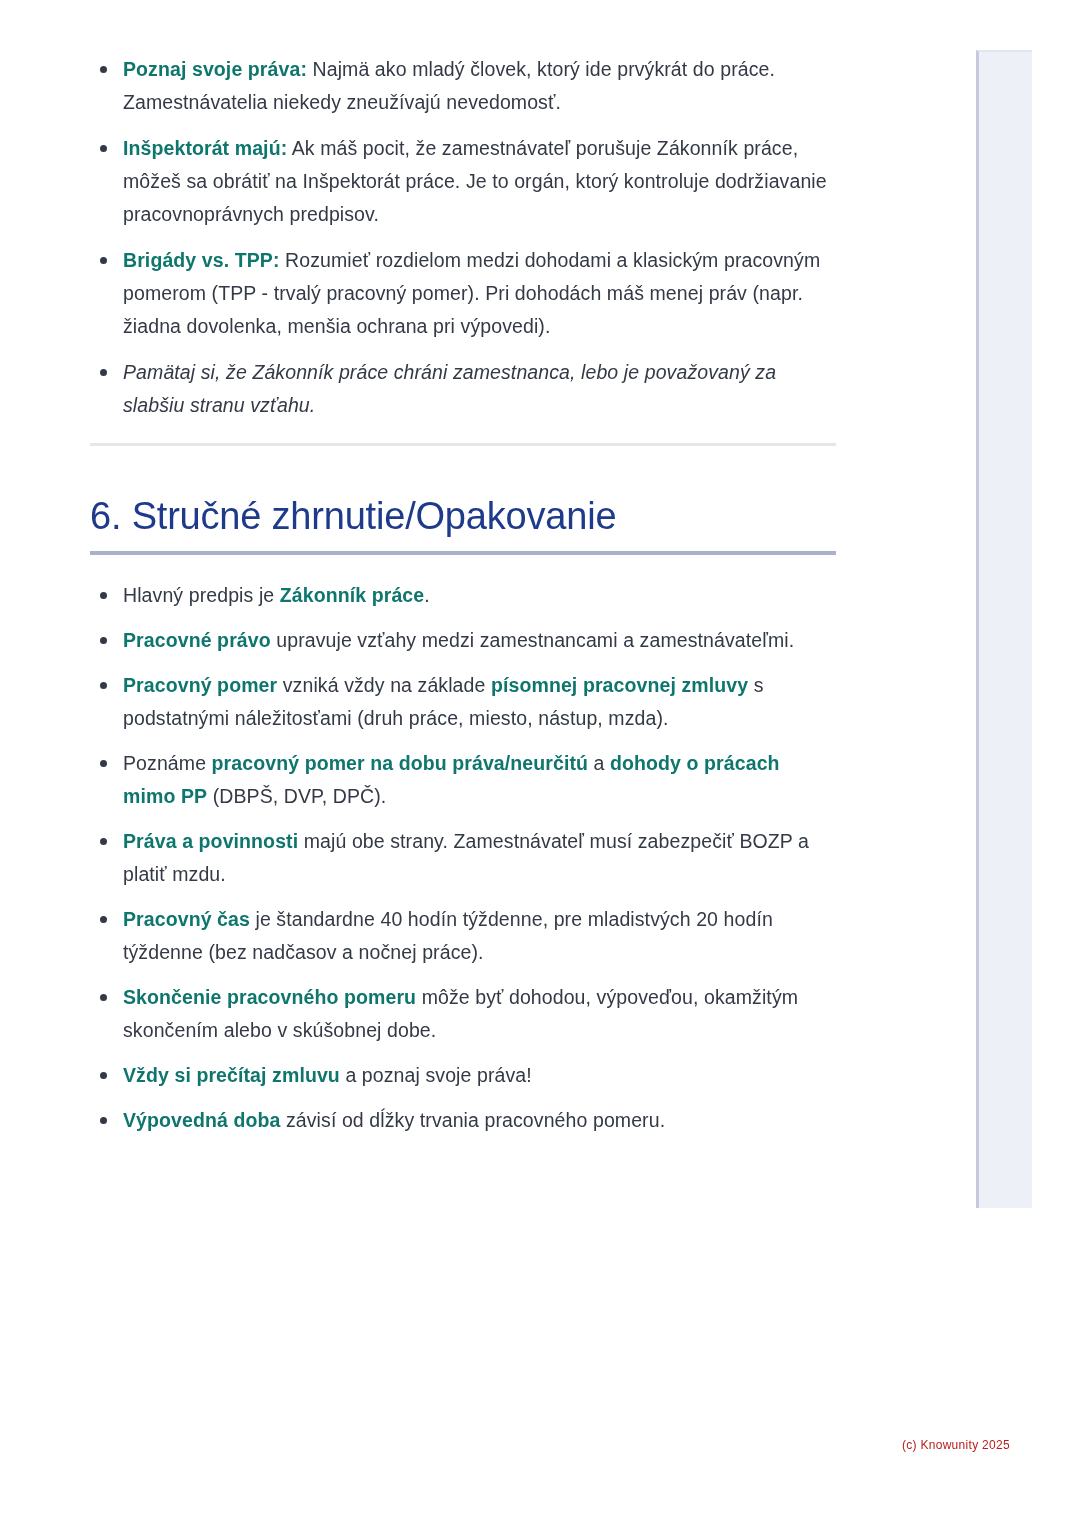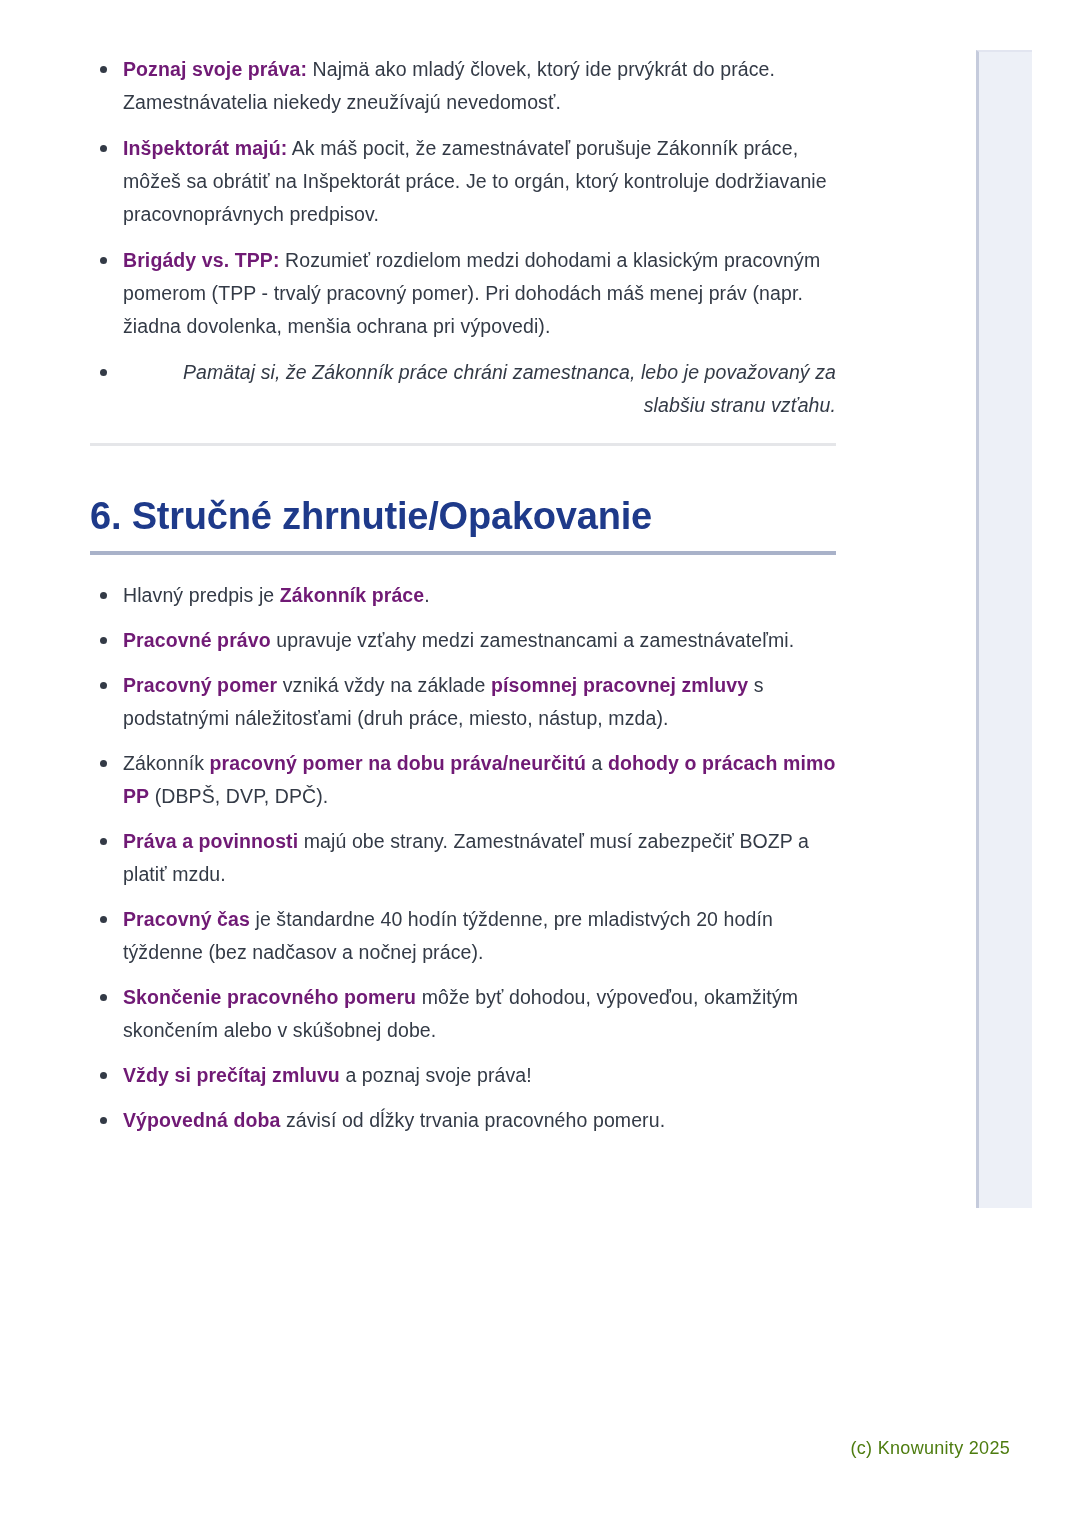--- a/index.html
+++ b/index.html
@@ -37,34 +37,34 @@
   ul.bullet-list li::before {
     content: "";
     position: absolute;
     left: 10px;
     top: 13px;
     width: 7px;
     height: 7px;
     border-radius: 50%;
     background: #333a46;
   }
-  ul.bullet-list li .seg-bold { font-weight: 700; color: #701a75; }
-  ul.bullet-list li.italic-item { font-style: italic; text-align: right; }
+  ul.bullet-list li .seg-bold { font-weight: 700; color: #0f766e; }
+  ul.bullet-list li.italic-item { font-style: italic; }
   #intro-list { margin-top: 53px; }
   #summary-list { margin-top: 24px; }
   #summary-list li { margin-bottom: 12px; }
   .divider-light {
     height: 3px;
     background: #e5e6e9;
     border: none;
     margin: 21px 0 0 0;
   }
   .section-heading {
     font-size: 38px;
-    font-weight: 700;
+    font-weight: 400;
     color: #1e3a8a;
     letter-spacing: -0.2px;
     line-height: 44px;
     margin: 48px 0 0 0;
   }
   .divider-blue {
     height: 4px;
     background: #a9b2c9;
     border: none;
     margin: 13px 0 0 0;
@@ -77,22 +77,22 @@
     height: 1158px;
     background: #edf0f7;
     border-left: 3px solid #c5cbdc;
     border-top: 2px solid #e2e5f0;
     box-sizing: border-box;
   }
   .page-footer {
     position: absolute;
     top: 1438px;
     right: 70px;
-    font-size: 18px;
-    color: #4d7c0f;
+    font-size: 12px;
+    color: #b91c1c;
     letter-spacing: 0.3px;
   }
 </style>
 </head>
 <body>
 
 <div class="right-margin-panel"></div>
 
 <div class="content">
 
@@ -106,21 +106,21 @@
   <hr class="divider-light">
 
   <h2 class="section-heading">6. Stručné zhrnutie/Opakovanie</h2>
 
   <hr class="divider-blue">
 
   <ul class="bullet-list" id="summary-list">
       <li><span>Hlavný predpis je </span><span class="seg-bold">Zákonník práce</span><span>.</span></li>
       <li><span class="seg-bold">Pracovné právo</span><span> upravuje vzťahy medzi zamestnancami a zamestnávateľmi.</span></li>
       <li><span class="seg-bold">Pracovný pomer</span><span> vzniká vždy na základe </span><span class="seg-bold">písomnej pracovnej zmluvy</span><span> s podstatnými náležitosťami (druh práce, miesto, nástup, mzda).</span></li>
-      <li><span>Zákonník </span><span class="seg-bold">pracovný pomer na dobu práva/neurčitú</span><span> a </span><span class="seg-bold">dohody o prácach mimo PP</span><span> (DBPŠ, DVP, DPČ).</span></li>
+      <li><span>Poznáme </span><span class="seg-bold">pracovný pomer na dobu práva/neurčitú</span><span> a </span><span class="seg-bold">dohody o prácach mimo PP</span><span> (DBPŠ, DVP, DPČ).</span></li>
       <li><span class="seg-bold">Práva a povinnosti</span><span> majú obe strany. Zamestnávateľ musí zabezpečiť BOZP a platiť mzdu.</span></li>
       <li><span class="seg-bold">Pracovný čas</span><span> je štandardne 40 hodín týždenne, pre mladistvých 20 hodín týždenne (bez nadčasov a nočnej práce).</span></li>
       <li><span class="seg-bold">Skončenie pracovného pomeru</span><span> môže byť dohodou, výpoveďou, okamžitým skončením alebo v skúšobnej dobe.</span></li>
       <li><span class="seg-bold">Vždy si prečítaj zmluvu</span><span> a poznaj svoje práva!</span></li>
       <li><span class="seg-bold">Výpovedná doba</span><span> závisí od dĺžky trvania pracovného pomeru.</span></li>
     </ul>
 
 </div>
 
 <div class="page-footer">(c) Knowunity 2025</div>

